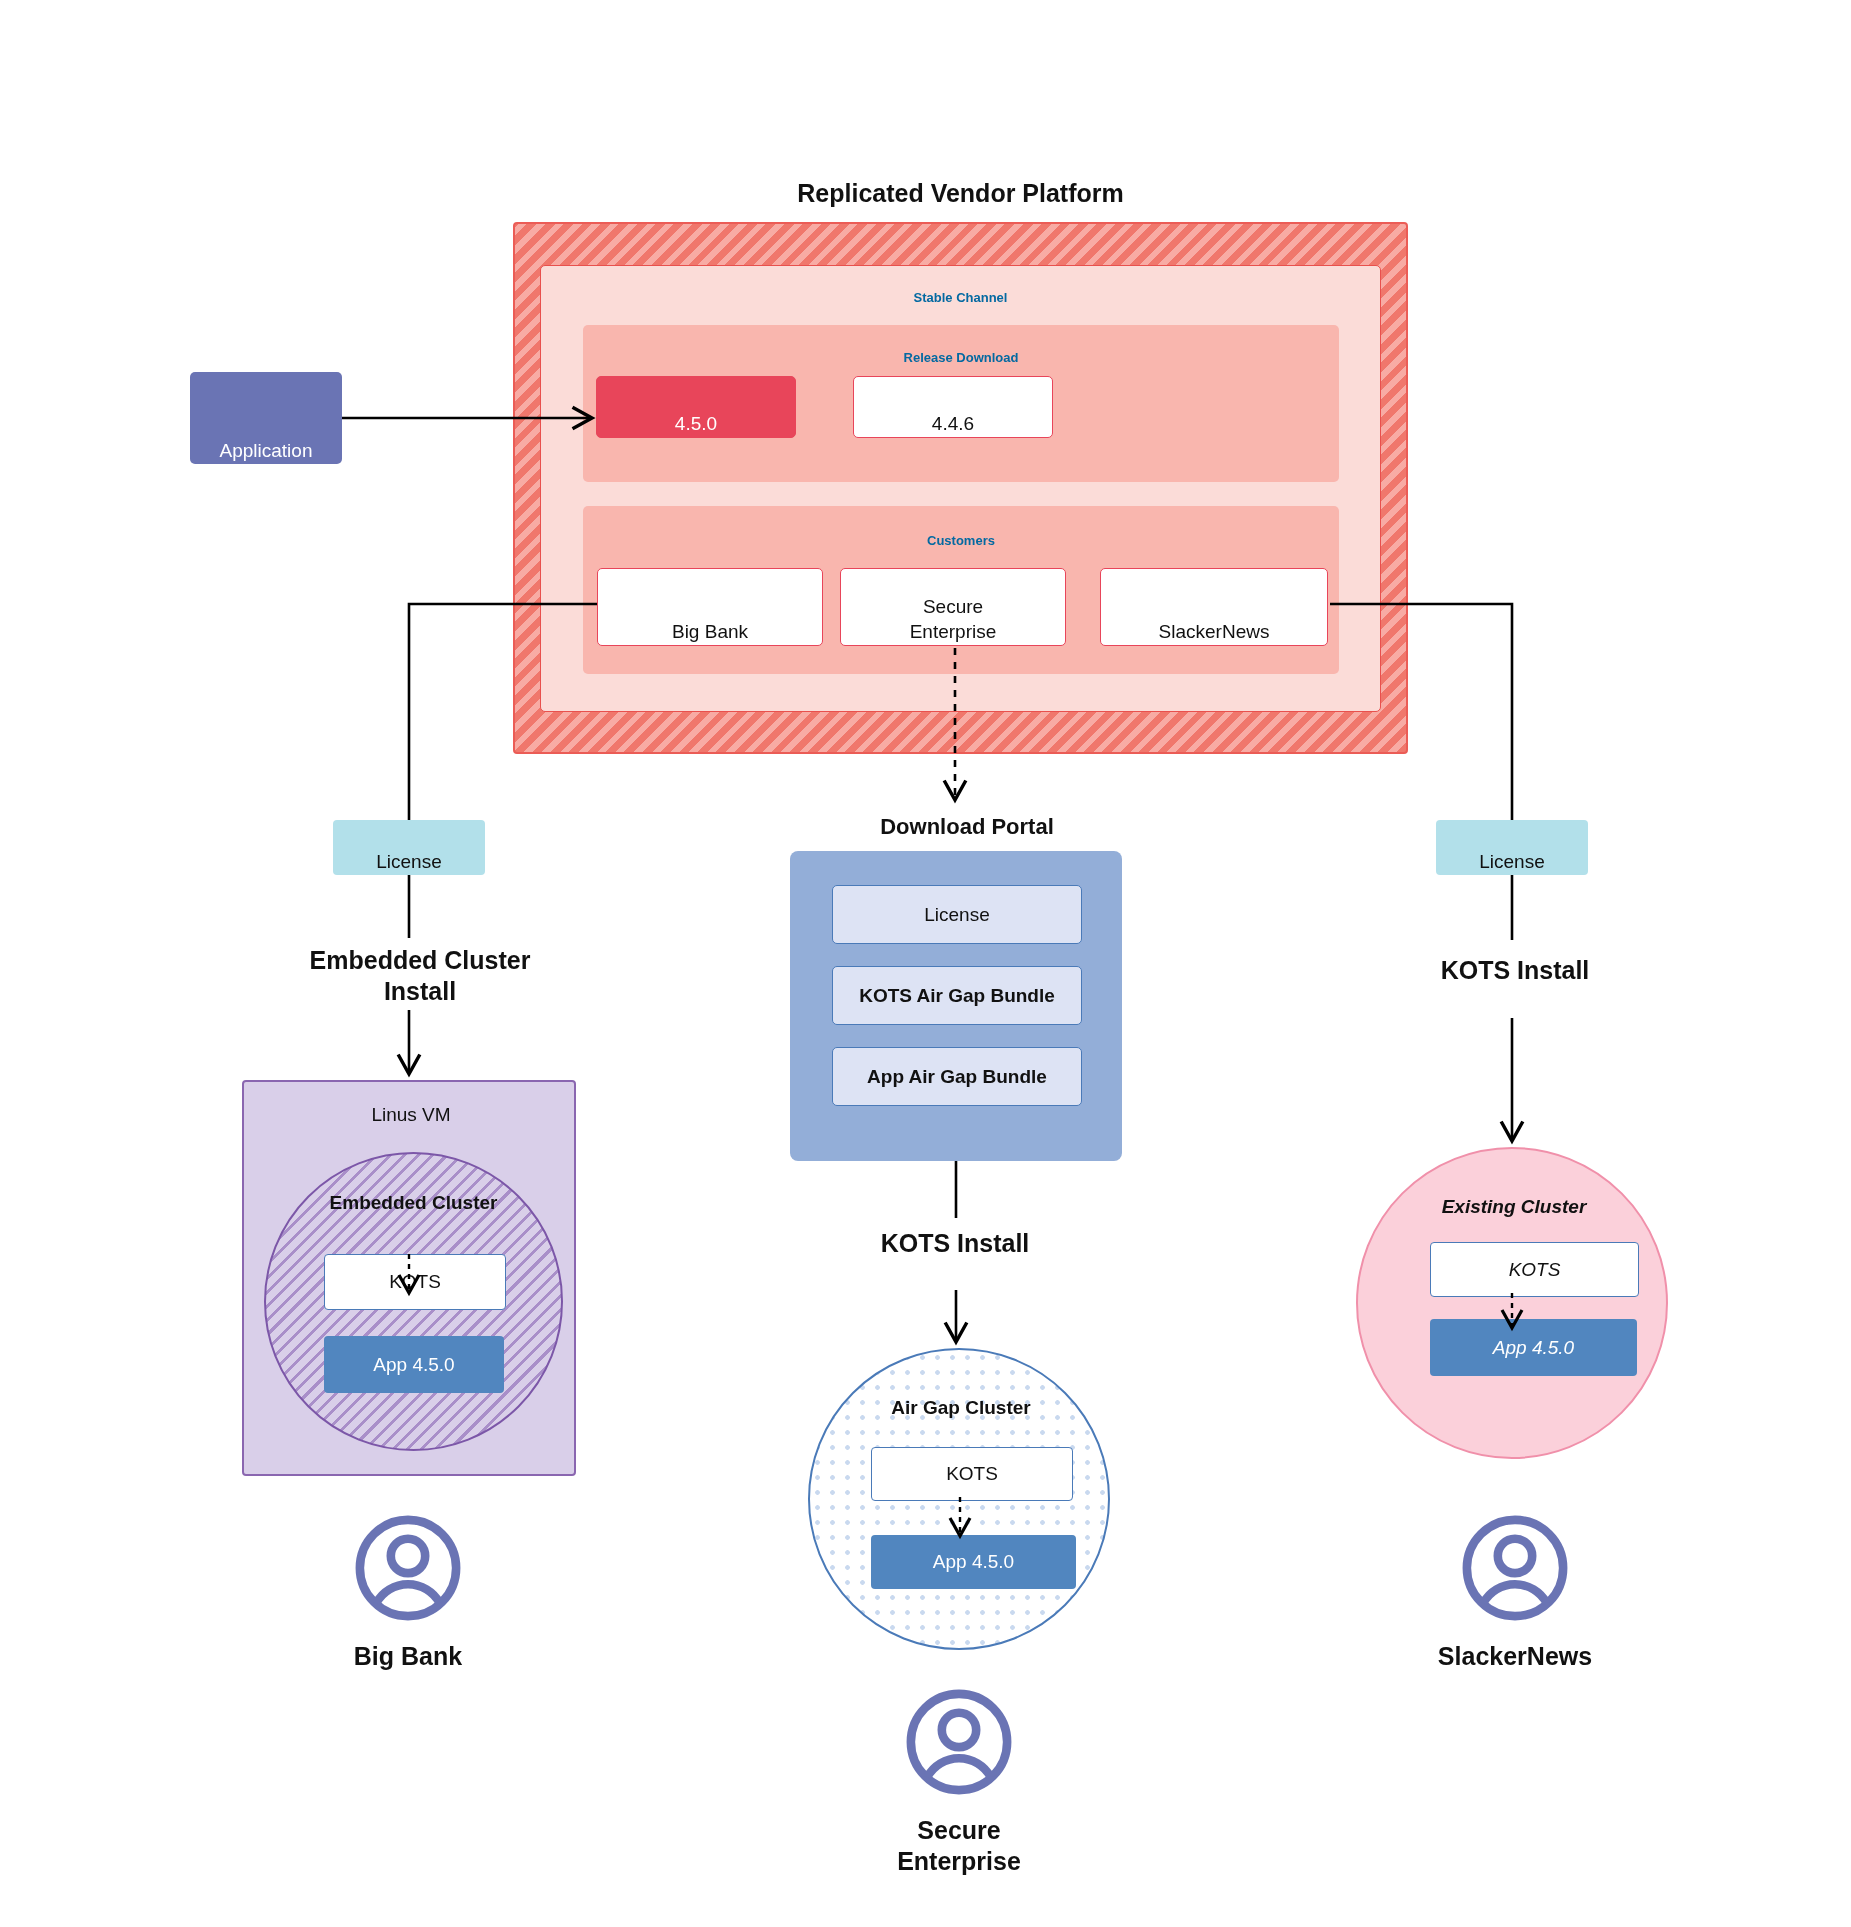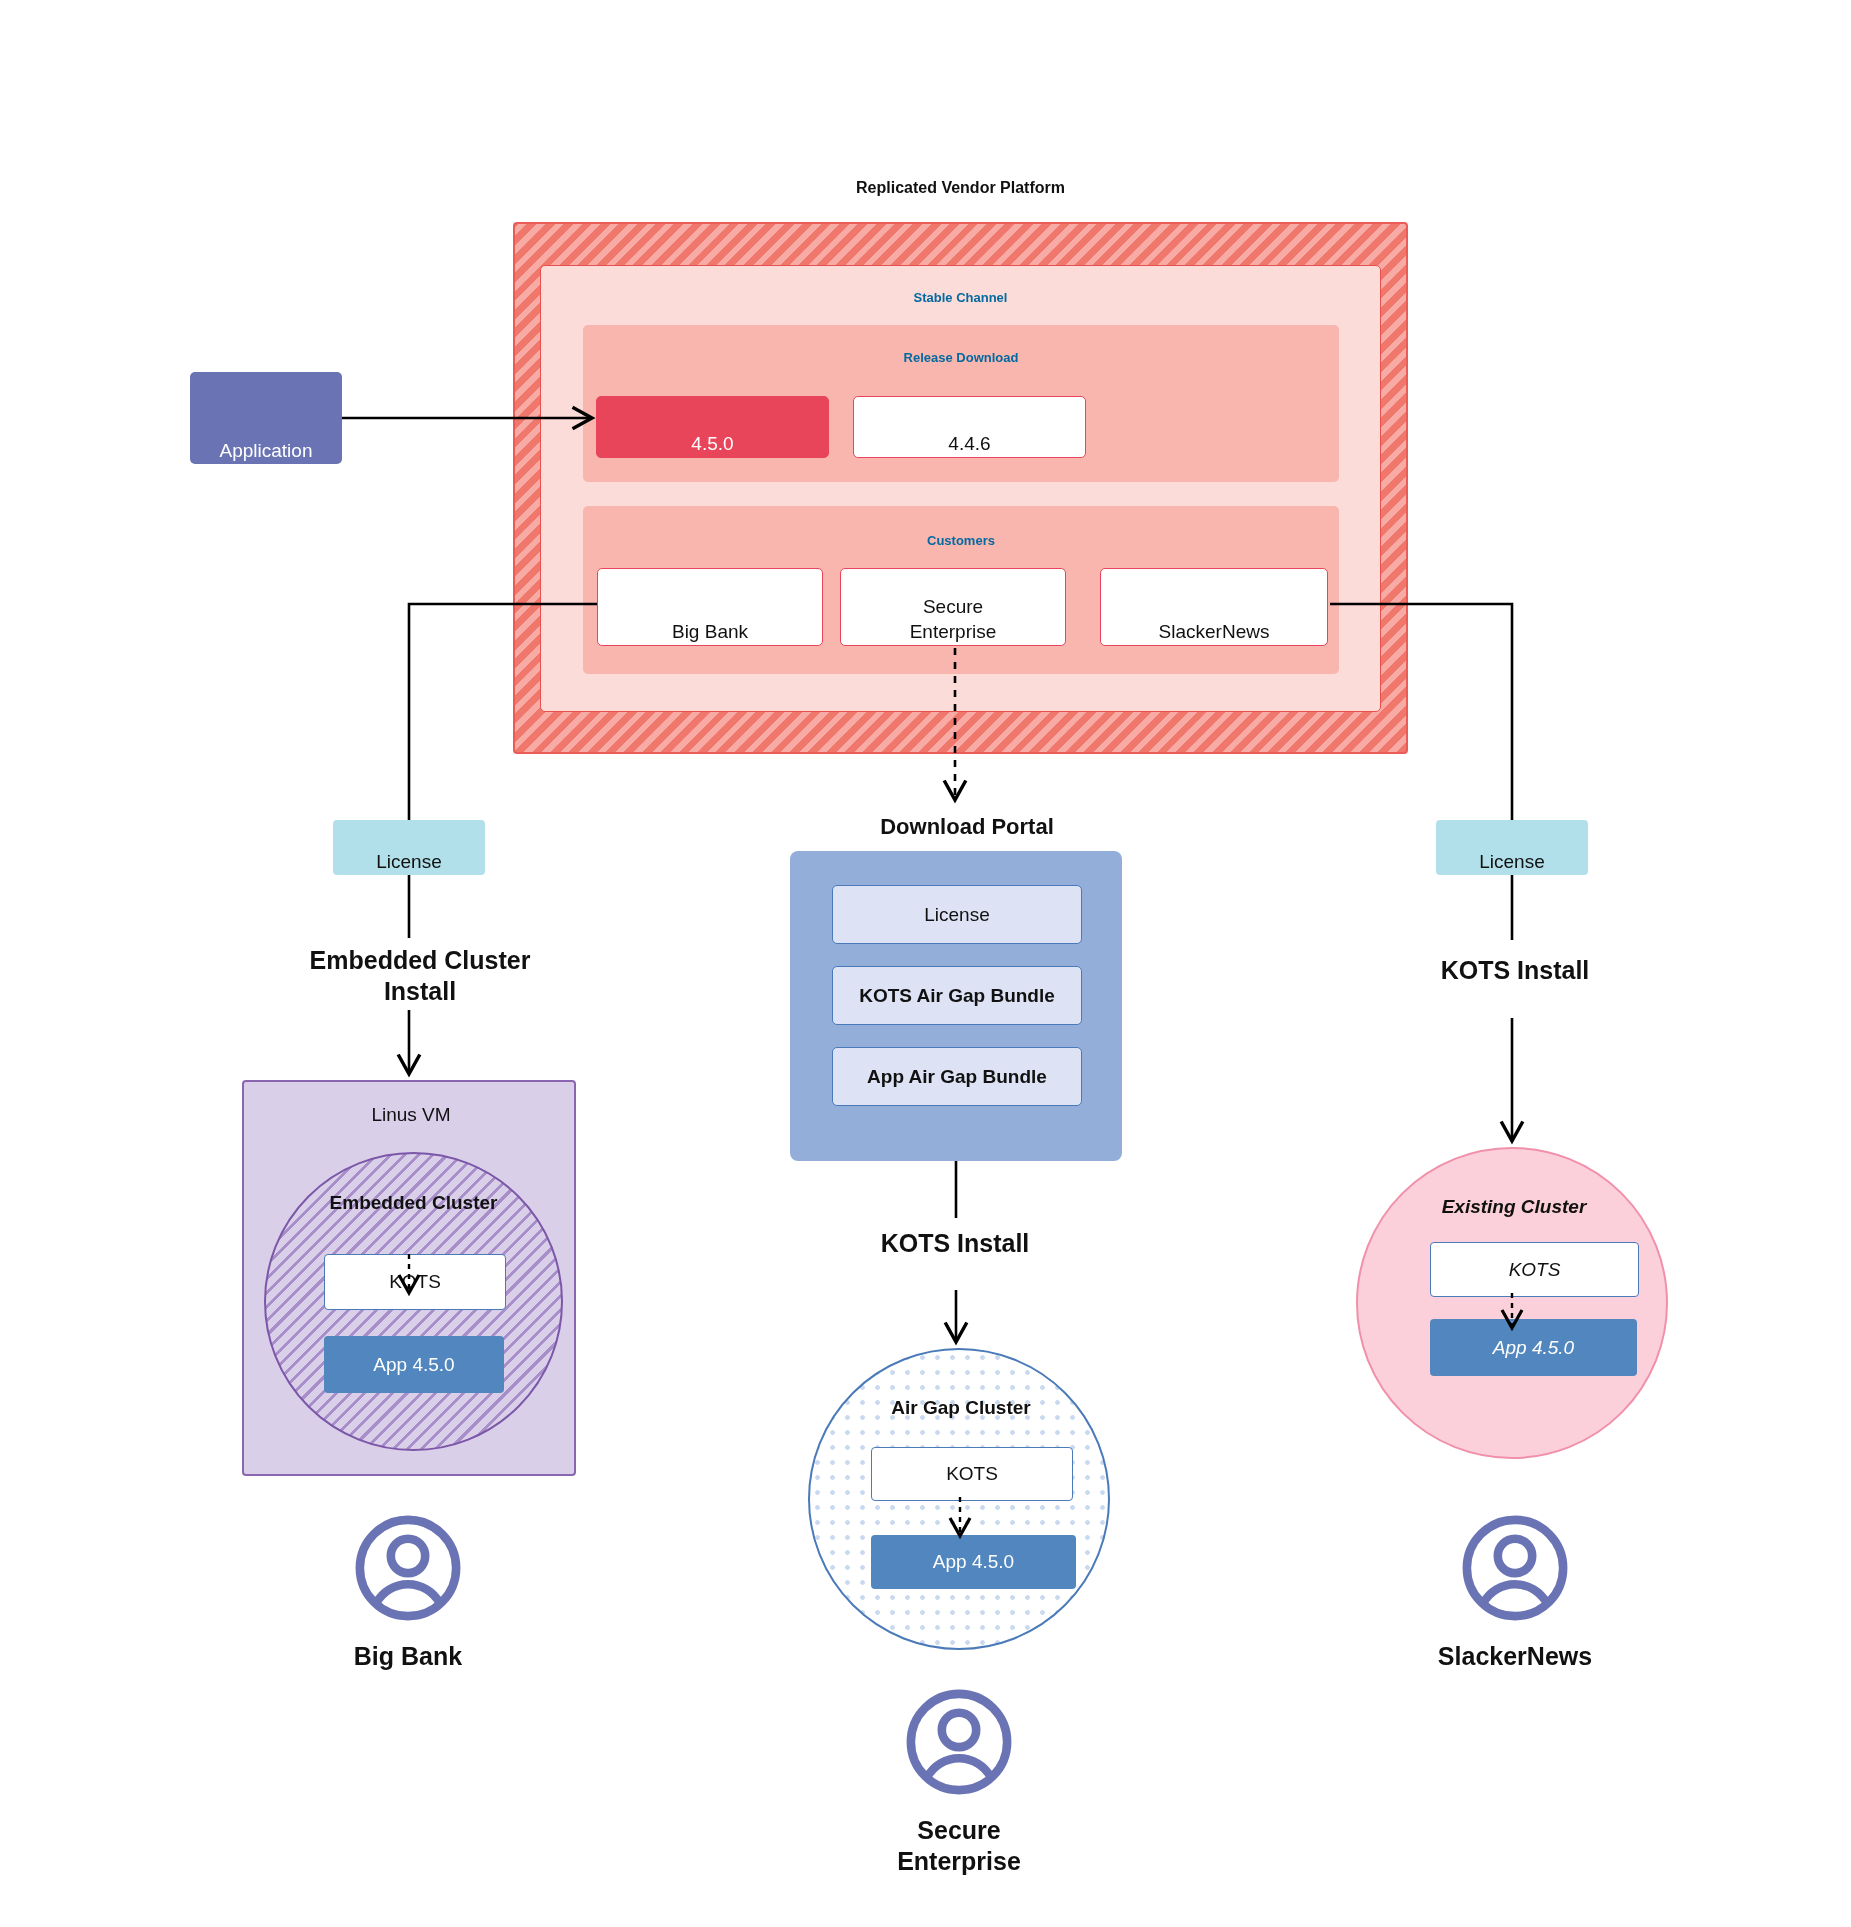--- a/index.html
+++ b/index.html
@@ -24,21 +24,21 @@
     left: 0; top: 0;
     width: 1851px;
     height: 1927px;
     pointer-events: none;
     z-index: 5;
   }
   .abs { position: absolute; box-sizing: border-box; }
 
   
   .title-lg {
-    font-size: 16px;
+    font-size: 25px;
     font-weight: 700;
     color: #111;
     text-align: center;
     line-height: 1.25;
   }
   .title-md {
     font-size: 22px;
     font-weight: 700;
     color: #111;
     text-align: center;
@@ -97,22 +97,22 @@
   #release-panel {
     left: 583px; top: 325px;
     width: 756px; height: 157px;
     background: #f9b6ae;
     border-radius: 5px;
     z-index: 3;
   }
   #release-title { left: 583px; top: 350px; width: 756px; z-index: 4; }
 
   .release-chip {
-    top: 396px;
-    width: 233px; height: 62px;
+    top: 376px;
+    width: 200px; height: 62px;
     border-radius: 5px;
     z-index: 4;
   }
   #release-450 {
     left: 596px;
     background: #e8455a;
     border: 1.5px solid #e8455a;
     color: #ffffff;
   }
   #release-446 {

